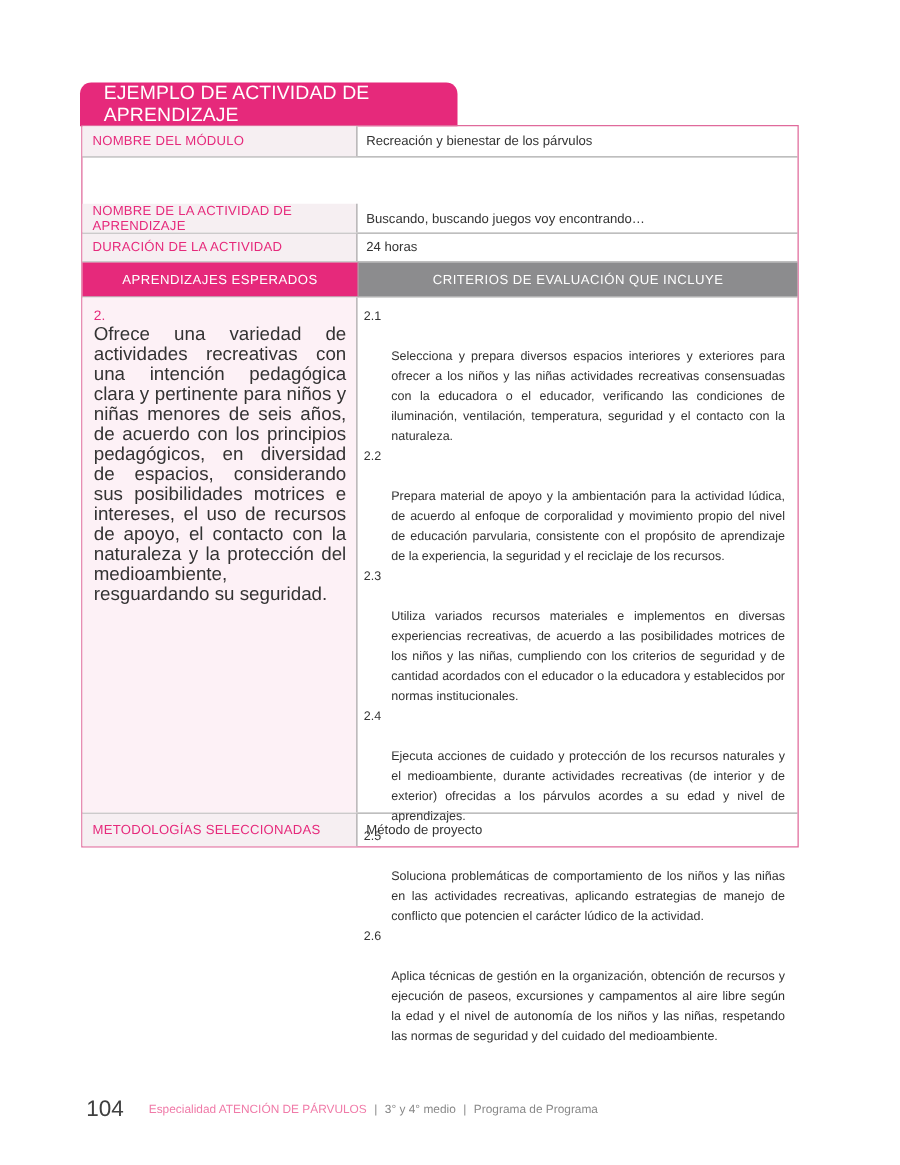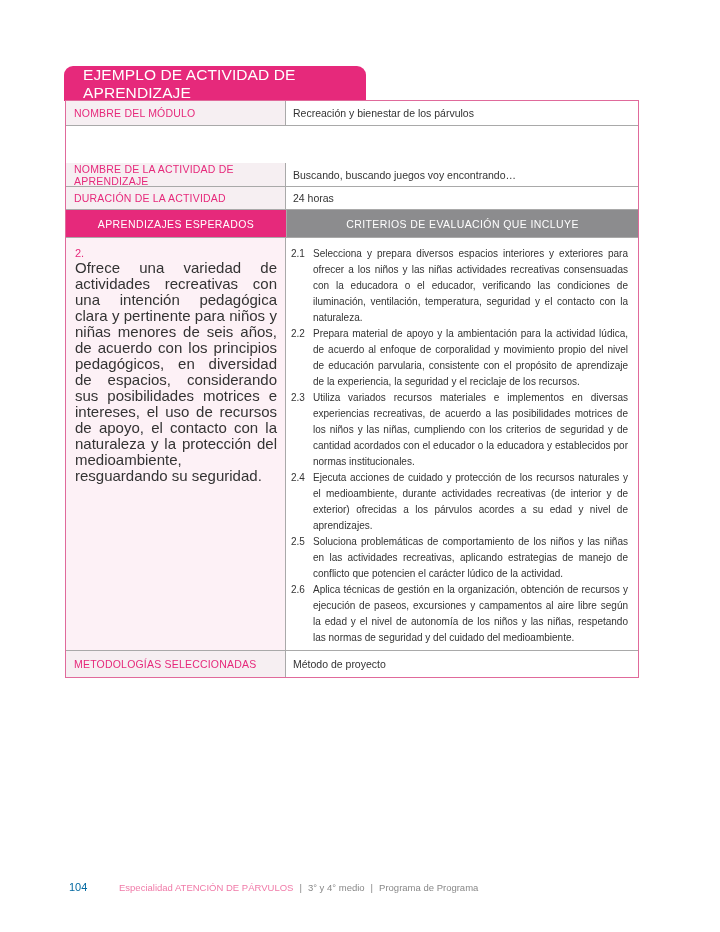--- a/index.html
+++ b/index.html
@@ -53,28 +53,28 @@
       font-family: "Liberation Sans Narrow", "Liberation Sans", sans-serif;
     }
     .num { color: #e6297b; font-size: 11px; margin-bottom: 1px; }
     .ltext { color: #333; font-size: 15px; line-height: 16px; text-align: justify; }
     .content .cr {
       flex: 1; padding: 8px 10px 0 5px; box-sizing: border-box;
       font-family: "Liberation Sans Narrow", "Liberation Sans", sans-serif;
     }
     .crit { display: flex; color: #333; font-size: 10px; line-height: 16px; }
     .crit .cn { width: 22px; flex: none; }
-    .crit .ct { flex: 1; text-align: justify; }
+    .crit .ct { flex: 1; text-align: justify; margin-top: 32px; }
     .r6 { height: 26px; }
     .footer {
       position: absolute; top: 878px; left: 69px; height: 18px;
       display: flex; align-items: center;
       font-family: "Liberation Sans Narrow", "Liberation Sans", sans-serif;
     }
-    .pg { color: #0369a1; font-size: 11px; width: 50px; }
+    .pg { color: #404040; font-size: 18px; width: 50px; }
     .spec { color: #f07aa8; font-size: 9.5px; }
     .sep { color: #888; font-size: 9.5px; margin: 0 6px; }
     .ftext { color: #888; font-size: 9.5px; }
   </style>
 </head>
 <body>
 
 <div class="tab">EJEMPLO DE ACTIVIDAD DE APRENDIZAJE</div>
 
 <div class="tbl">

